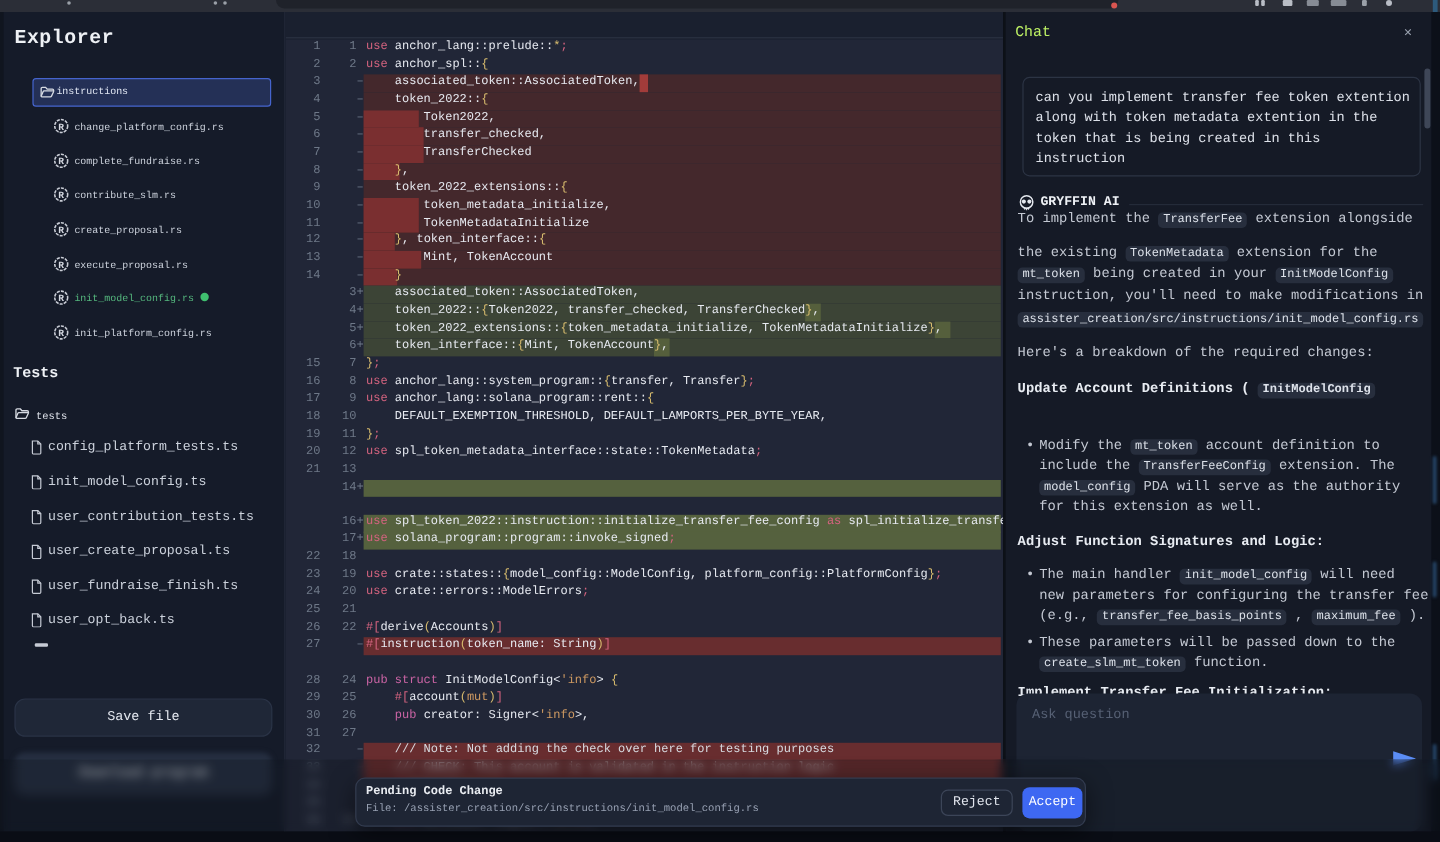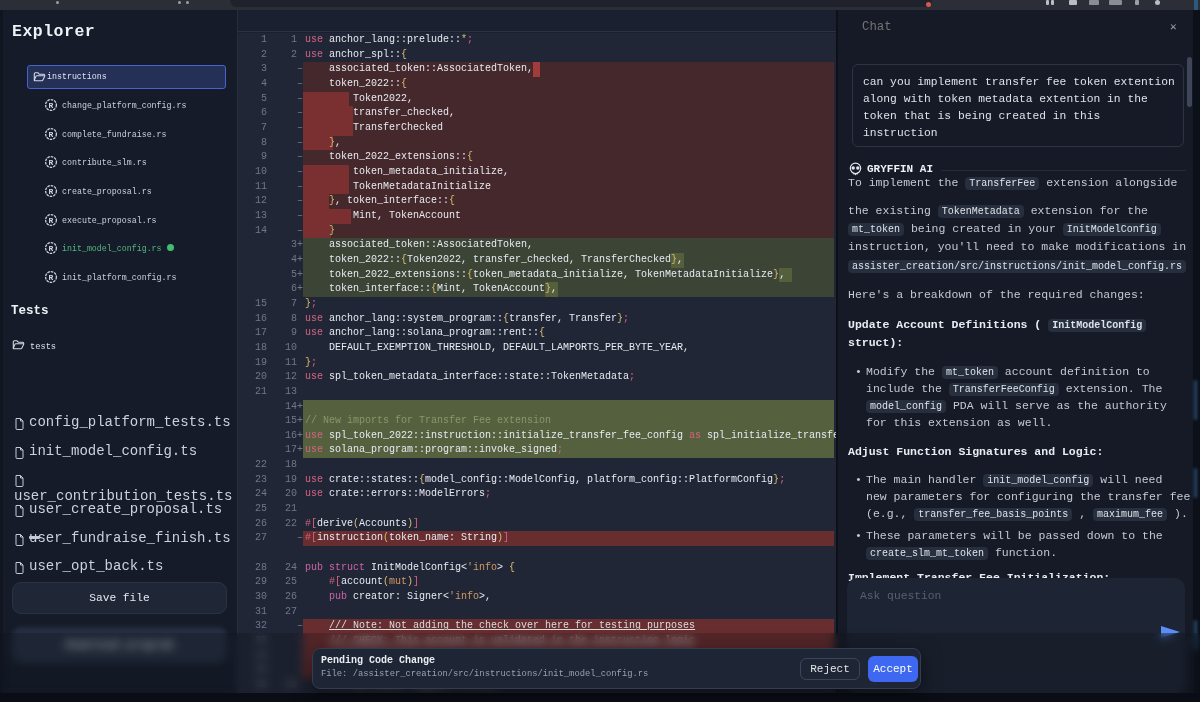--- a/index.html
+++ b/index.html
@@ -14,21 +14,21 @@
 #sidebar { position:absolute; left:0; top:10px; width:238px; height:683px; background:#151b29; }
 #sidebar .edge { position:absolute; right:0; top:0; width:1px; height:100%; background:#272e3e; }
 #explorer { position:absolute; left:12px; top:12px; font-size:16.5px; font-weight:bold; color:#eef1f5; letter-spacing:0.5px; }
 #selrow { position:absolute; left:27px; top:55px; width:199px; height:24px;
   background:#243056; border:1px solid #4564cd; border-radius:3px; }
 #selrow svg { position:absolute; left:5px; top:5px; }
 #selrow span { position:absolute; left:19px; top:6px; font-size:8.3px; color:#dfe5f2; }
 .trow { position:absolute; left:44px; height:14px; font-size:8.3px; color:#ccd2dc; }
 .trow .ric { vertical-align:-3px; margin-right:4px; }
 .trow span { vertical-align:1px; }
-.trow2 { position:absolute; left:14px; height:14px; font-size:14px; color:#ccd2dc;margin-top:48px; }
+.trow2 { position:absolute; left:25px; height:14px; font-size:11px; color:#ccd2dc; }
 .trow2 .tic { vertical-align:-3px; margin-right:4px; }
 .trow2 span { vertical-align:1px; }
 .gdot { display:inline-block; width:7px; height:7px; border-radius:50%; background:#3fbf6f; margin-left:5px; vertical-align:0px; }
 #tests { position:absolute; left:11px; top:294px; font-size:12.5px; font-weight:bold; color:#eef1f5; }
 #testsrow { position:absolute; left:12px; top:329px; font-size:8.7px; color:#dde1e9; }
 #testsrow svg { vertical-align:-2px; margin-right:5px; }
 #stub { position:absolute; left:29px; top:526px; width:11px; height:3px; background:#c6cbd5; border-radius:1px; }
 #savebtn { position:absolute; left:12px; top:572px; width:215px; height:32px; border-radius:9px;
   background:#1f2737; border:1px solid #2a3346; color:#e5e9f0; font-size:11.2px;
   text-align:center; line-height:30px; }
@@ -45,25 +45,25 @@
 .row b { position:absolute; top:0; height:100%; }
 .del::before { content:""; position:absolute; left:65px; right:0; top:0; bottom:0; background:#44282c; }
 .del2::before { content:""; position:absolute; left:65px; right:0; top:0; bottom:0; background:#682d2f; }
 .add::before { content:""; position:absolute; left:65px; right:0; top:0; bottom:0; background:#55613e; }
 .add2::before { content:""; position:absolute; left:65px; right:0; top:0; bottom:0; background:#3c4436; }
 .on { position:absolute; left:0; width:29px; text-align:right; color:#6e7888; }
 .nn { position:absolute; left:29px; width:36px; text-align:right; color:#6e7888; }
 .cd { position:absolute; left:65px; padding-left:2px; color:#e7eaf1; }
 .row i { font-style:normal; }
 .k { color:#d4637f; } .m { color:#cb64a5; } .y { color:#d8bc6e; } .o { color:#cf9a62; }
-.c { color:#d8dce2;text-decoration:underline; } .cg { color:#87976c; } .cg2 { color:#a3bd8d; }
+.c { color:#d8dce2; } .cg { color:#87976c; } .cg2 { color:#a3bd8d; }
 
 #gap { position:absolute; left:836px; top:10px; width:2px; height:683px; background:#0d1117; }
 #chat { position:absolute; left:838px; top:10px; width:355px; height:683px; background:#151a26; }
-#chathead { position:absolute; left:24px; top:10px; font-size:12.4px; color:#737373; }
+#chathead { position:absolute; left:8px; top:10px; font-size:12.4px; color:#bef264; }
 #chatx { position:absolute; left:332px; top:10px; font-size:11px; color:#9aa2af; }
 #cscroll { position:absolute; left:349px; top:47px; width:5px; height:50px; border-radius:2.5px; background:#3e4657; }
 .umsg { position:absolute; left:14px; top:54px; width:332px; height:83px; border:1px solid #2c3444;
   border-radius:6px; padding:9px 0 0 10px; font-size:11.3px; line-height:17px; color:#dde1e9; white-space:pre; }
 #ainame { position:absolute; left:29px; top:153px; font-size:11px; font-weight:bold; color:#eef1f5; }
 #aidiv { position:absolute; left:103px; top:160px; width:245px; height:1px; background:#242b39; }
 .cl { position:absolute; left:10px; width:345px; font-size:11.5px; line-height:14px; color:#c3c8d2; white-space:pre; }
 .cl.bh { font-weight:bold; color:#e8ecf2; }
 .cl.bi { left:28px; }
 .bu { color:#c3c8d2; margin-left:7px; }
@@ -72,21 +72,21 @@
 #askbox span { position:absolute; left:13px; top:12px; font-size:11.3px; color:#566074; }
 #send { position:absolute; left:314px; top:48px; width:0; height:0;
   border-left:19px solid #5b8df5; border-top:6px solid transparent; border-bottom:6px solid transparent; }
 #redge { position:absolute; left:1193px; top:10px; width:7px; height:683px; background:#0c1019; }
 .bluesmudge { position:absolute; left:1194px; width:3px; background:#27486b; border-radius:2px; filter:blur(1.5px); }
 
 #blurband { position:absolute; left:0; top:633px; width:1200px; height:60px;
   backdrop-filter:blur(4px); -webkit-backdrop-filter:blur(4px); background:rgba(10,13,20,0.22); }
 #bottomstrip { position:absolute; left:0; top:693px; width:1200px; height:9px; background:#0a0d15; }
 
-#toast { position:absolute; left:312px; top:648px; width:609px; height:41px; background:#1e2534;
+#toast { position:absolute; left:296px; top:648px; width:609px; height:41px; background:#1e2534;
   border:1px solid #333c50; border-radius:8px; box-shadow:0 6px 20px rgba(0,0,0,0.5); }
 #toast .t1 { position:absolute; left:8px; top:6px; font-size:10px; font-weight:bold; color:#e9ecf1; }
 #toast .t2 { position:absolute; left:8px; top:20px; font-size:8.8px; color:#98a1b3; }
 #rejbtn { position:absolute; left:487px; top:9px; width:60px; height:22px; border:1px solid #3c4558;
   border-radius:6px; color:#e2e6ee; font-size:11px; text-align:center; line-height:20px; }
 #accbtn { position:absolute; left:555px; top:7px; width:50px; height:26px; background:#3e68f2;
   border-radius:6px; color:#ffffff; font-size:11px; text-align:center; line-height:26px; }
 </style></head>
 <body>
 <div id="sidebar">
@@ -184,21 +184,20 @@
 <div class="row add2" style="top:257.56px"><b style="left:541px;width:13px;background:#555f3c"></b><span class="on"></span><span class="nn">5+</span><span class="cd">    token_2022_extensions::<i class="y">{</i>token_metadata_initialize, TokenMetadataInitialize<i class="y">}</i>,</span></div>
 <div class="row add2" style="top:272.22px"><b style="left:307px;width:13px;background:#555f3c"></b><span class="on"></span><span class="nn">6+</span><span class="cd">    token_interface::<i class="y">{</i>Mint, TokenAccount<i class="y">}</i>,</span></div>
 <div class="row" style="top:286.88px"><span class="on">15</span><span class="nn">7 </span><span class="cd"><i class="y">}</i><i class="k">;</i></span></div>
 <div class="row" style="top:301.54px"><span class="on">16</span><span class="nn">8 </span><span class="cd"><i class="k">use</i> anchor_lang::system_program::<i class="y">{</i>transfer, Transfer<i class="y">}</i><i class="k">;</i></span></div>
 <div class="row" style="top:316.20px"><span class="on">17</span><span class="nn">9 </span><span class="cd"><i class="k">use</i> anchor_lang::solana_program::rent::<i class="y">{</i></span></div>
 <div class="row" style="top:330.86px"><span class="on">18</span><span class="nn">10 </span><span class="cd">    DEFAULT_EXEMPTION_THRESHOLD, DEFAULT_LAMPORTS_PER_BYTE_YEAR,</span></div>
 <div class="row" style="top:345.52px"><span class="on">19</span><span class="nn">11 </span><span class="cd"><i class="y">}</i><i class="k">;</i></span></div>
 <div class="row" style="top:360.18px"><span class="on">20</span><span class="nn">12 </span><span class="cd"><i class="k">use</i> spl_token_metadata_interface::state::TokenMetadata<i class="k">;</i></span></div>
 <div class="row" style="top:374.84px"><span class="on">21</span><span class="nn">13 </span></div>
 <div class="row add" style="top:389.50px"><span class="on"></span><span class="nn">14+</span><span class="cd"></span></div>
-<div class="row add" style="top:404.16px"><span class="on"></span><span class="nn">15+</span><span class="cd"><i class="cg">// New imports for Transfer Fee extension</i></span></div>
 <div class="row add" style="top:418.82px"><span class="on"></span><span class="nn">16+</span><span class="cd"><i class="k">use</i> spl_token_2022::instruction::initialize_transfer_fee_config <i class="k">as</i> spl_initialize_transfer_fee_config</span></div>
 <div class="row add" style="top:433.48px"><span class="on"></span><span class="nn">17+</span><span class="cd"><i class="k">use</i> solana_program::program::invoke_signed<i class="k">;</i></span></div>
 <div class="row" style="top:448.14px"><span class="on">22</span><span class="nn">18 </span><span class="cd"></span></div>
 <div class="row" style="top:462.80px"><span class="on">23</span><span class="nn">19 </span><span class="cd"><i class="k">use</i> crate::states::<i class="y">{</i>model_config::ModelConfig, platform_config::PlatformConfig<i class="y">}</i><i class="k">;</i></span></div>
 <div class="row" style="top:477.46px"><span class="on">24</span><span class="nn">20 </span><span class="cd"><i class="k">use</i> crate::errors::ModelErrors<i class="k">;</i></span></div>
 <div class="row" style="top:492.12px"><span class="on">25</span><span class="nn">21 </span><span class="cd"></span></div>
 <div class="row" style="top:506.78px"><span class="on">26</span><span class="nn">22 </span><span class="cd"><i class="k">#[</i>derive<i class="y">(</i>Accounts<i class="y">)</i><i class="k">]</i></span></div>
 <div class="row del2" style="top:521.44px"><span class="on">27</span><span class="nn">–</span><span class="cd"><i class="k">#[</i>instruction<i class="y">(</i>token_name: String<i class="y">)</i><i class="k">]</i></span></div>
 <div class="row" style="top:550.76px"><span class="on">28</span><span class="nn">24 </span><span class="cd"><i class="m">pub struct</i> InitModelConfig&lt;<i class="o">'info</i>&gt; <i class="y">{</i></span></div>
 <div class="row" style="top:565.42px"><span class="on">29</span><span class="nn">25 </span><span class="cd">    <i class="k">#[</i>account<i class="y">(</i><i class="o">mut</i><i class="y">)</i><i class="k">]</i></span></div>
@@ -230,21 +229,20 @@
   <div id="ainame">GRYFFIN AI</div>
   <div id="aidiv"></div>
 
 <div class="cl" style="top:166px">To implement the <i class="chip">TransferFee</i> extension alongside</div>
 <div class="cl" style="top:212px"><i class="chip">mt_token</i> being created in your <i class="chip">InitModelConfig</i></div>
 <div class="cl" style="top:194px">the existing <i class="chip">TokenMetadata</i> extension for the</div>
 <div class="cl" style="top:230px">instruction, you'll need to make modifications in</div>
 <div class="cl" style="top:249px"><i class="chip">assister_creation/src/instructions/init_model_config.rs</i></div>
 <div class="cl bh" style="top:308px">Update Account Definitions ( <i class="chip">InitModelConfig</i></div>
 <div class="cl" style="top:278px">Here's a breakdown of the required changes:</div>
-<div class="cl bh" style="top:326px">struct):</div>
 <div class="cl" style="top:355px"><span class="bu">•</span></div>
 <div class="cl bi" style="top:355px">Modify the <i class="chip">mt_token</i> account definition to</div>
 <div class="cl bi" style="top:372px">include the <i class="chip">TransferFeeConfig</i> extension. The</div>
 <div class="cl bi" style="top:389px"><i class="chip">model_config</i> PDA will serve as the authority</div>
 <div class="cl bi" style="top:406px">for this extension as well.</div>
 <div class="cl bh" style="top:435px">Adjust Function Signatures and Logic:</div>
 <div class="cl" style="top:463px"><span class="bu">•</span></div>
 <div class="cl bi" style="top:463px">The main handler <i class="chip">init_model_config</i> will need</div>
 <div class="cl bi" style="top:480px">new parameters for configuring the transfer fee</div>
 <div class="cl bi" style="top:497px">(e.g., <i class="chip">transfer_fee_basis_points</i> , <i class="chip">maximum_fee</i> ).</div>

